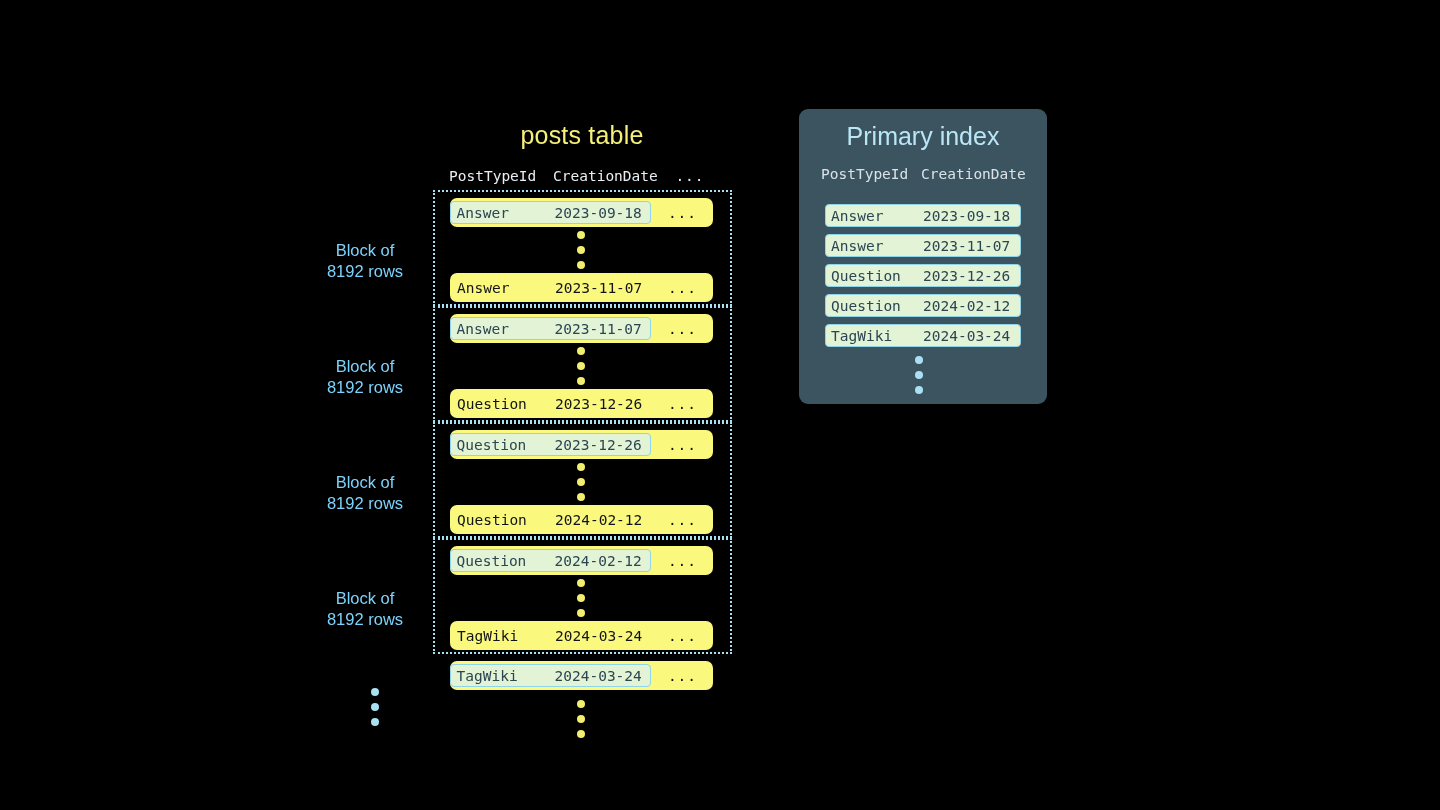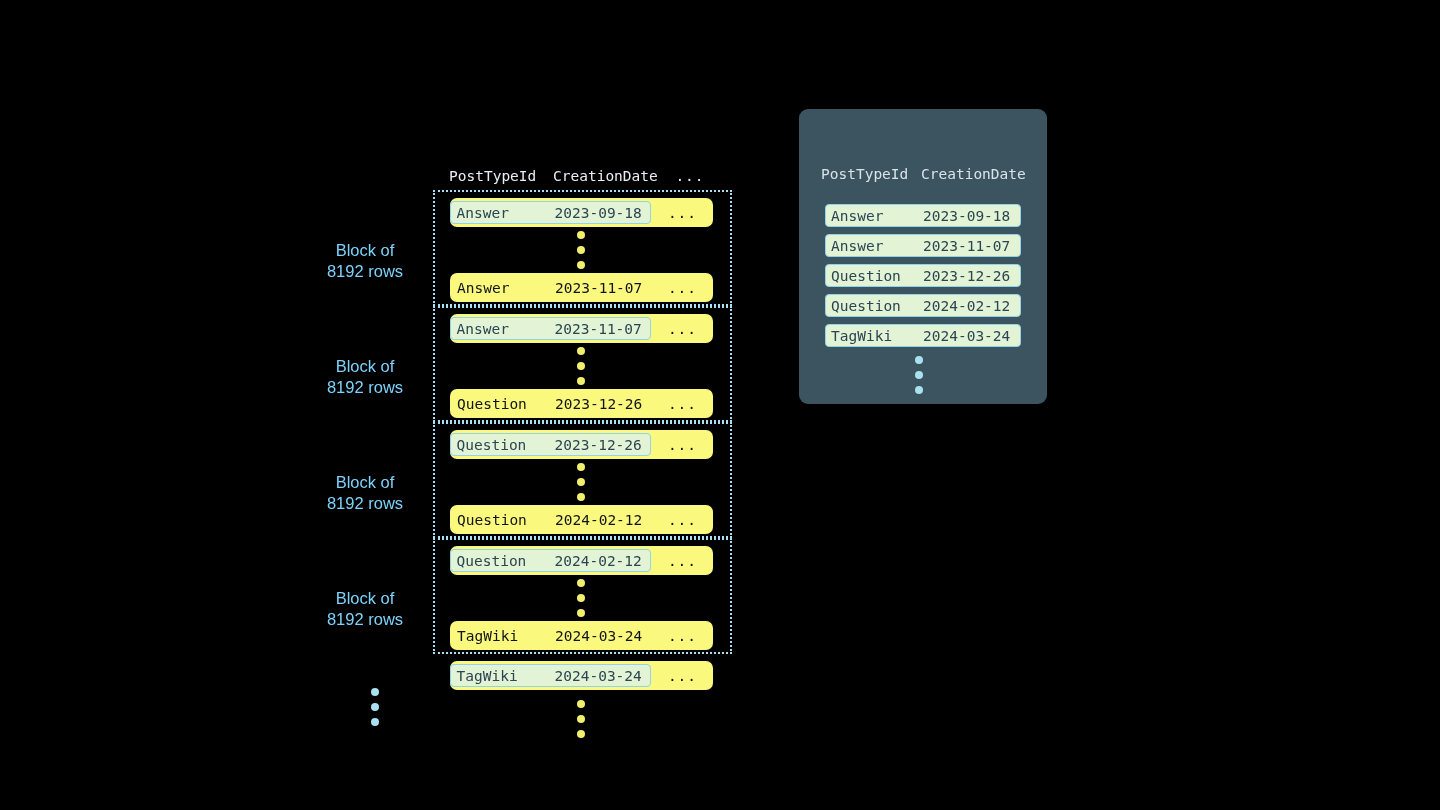--- a/index.html
+++ b/index.html
@@ -178,20 +178,21 @@
     padding-left: 5px;
   }
   .index-row .ic-type { width: 92px; display: inline-block; }
   .index-row .ic-date { display: inline-block; }
 </style>
 </head>
 <body>
 
 <div class="canvas">
 
+  <div class="posts-title">posts table</div>
 
   <div class="posts-headers">
     <span class="h-type">PostTypeId</span>
     <span class="h-date">CreationDate</span>
     <span class="h-more">...</span>
   </div>
 
   <div class="block" style="top:190px; height:116px;">
     <div class="block-label" style="top:48px; left:-135px;">
       <div>Block of</div>
@@ -299,20 +300,21 @@
       <i></i>
       <i></i>
     </div>
   <div class="vdots blue" style="left:371px; top:688px;">
       <i></i>
       <i></i>
       <i></i>
     </div>
 
   <div class="index-panel">
+    <div class="index-title">Primary index</div>
 
     <div class="index-headers">
       <span class="ih-type">PostTypeId</span>
       <span class="ih-date">CreationDate</span>
     </div>
 
     <div class="index-row" style="top:95px;">
       <span class="ic-type">Answer</span><span class="ic-date">2023-09-18</span>
     </div>
     <div class="index-row" style="top:125px;">

